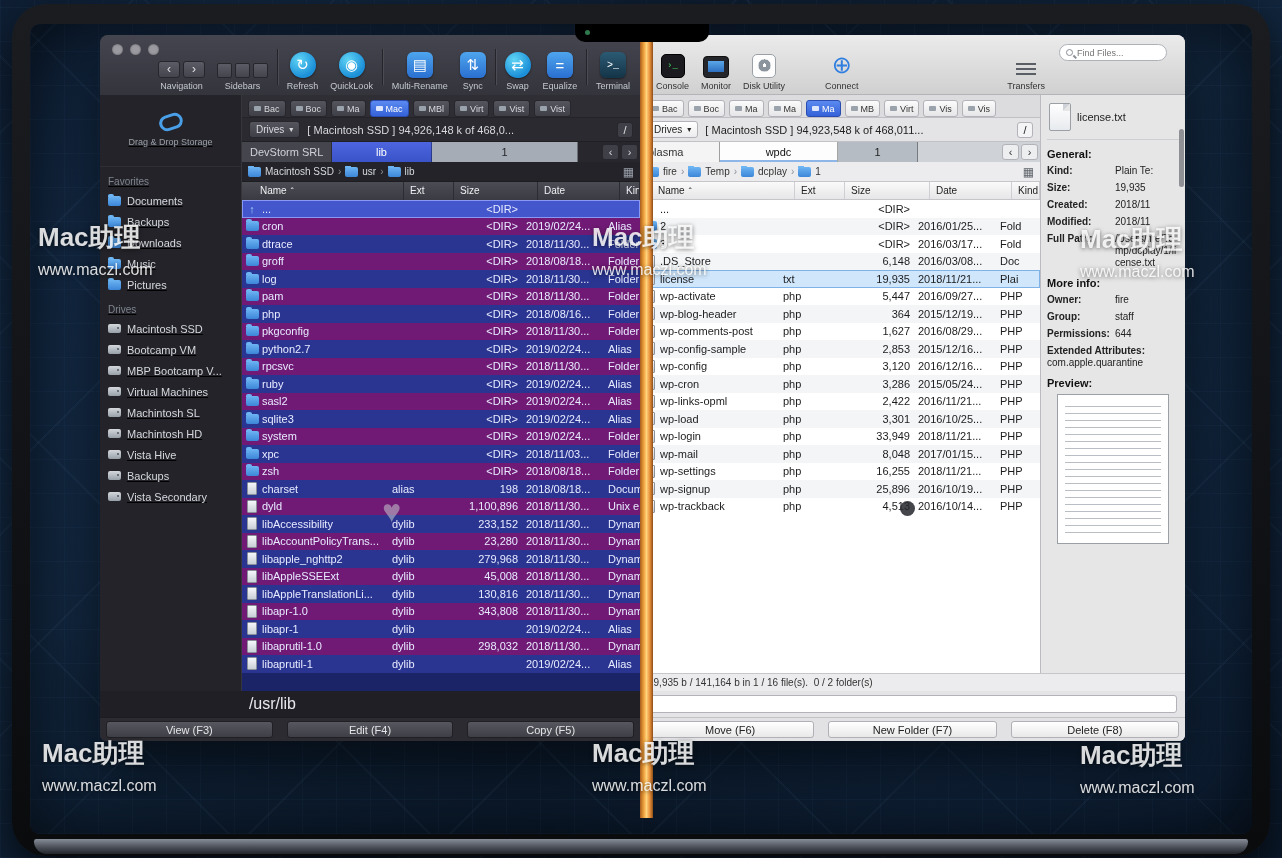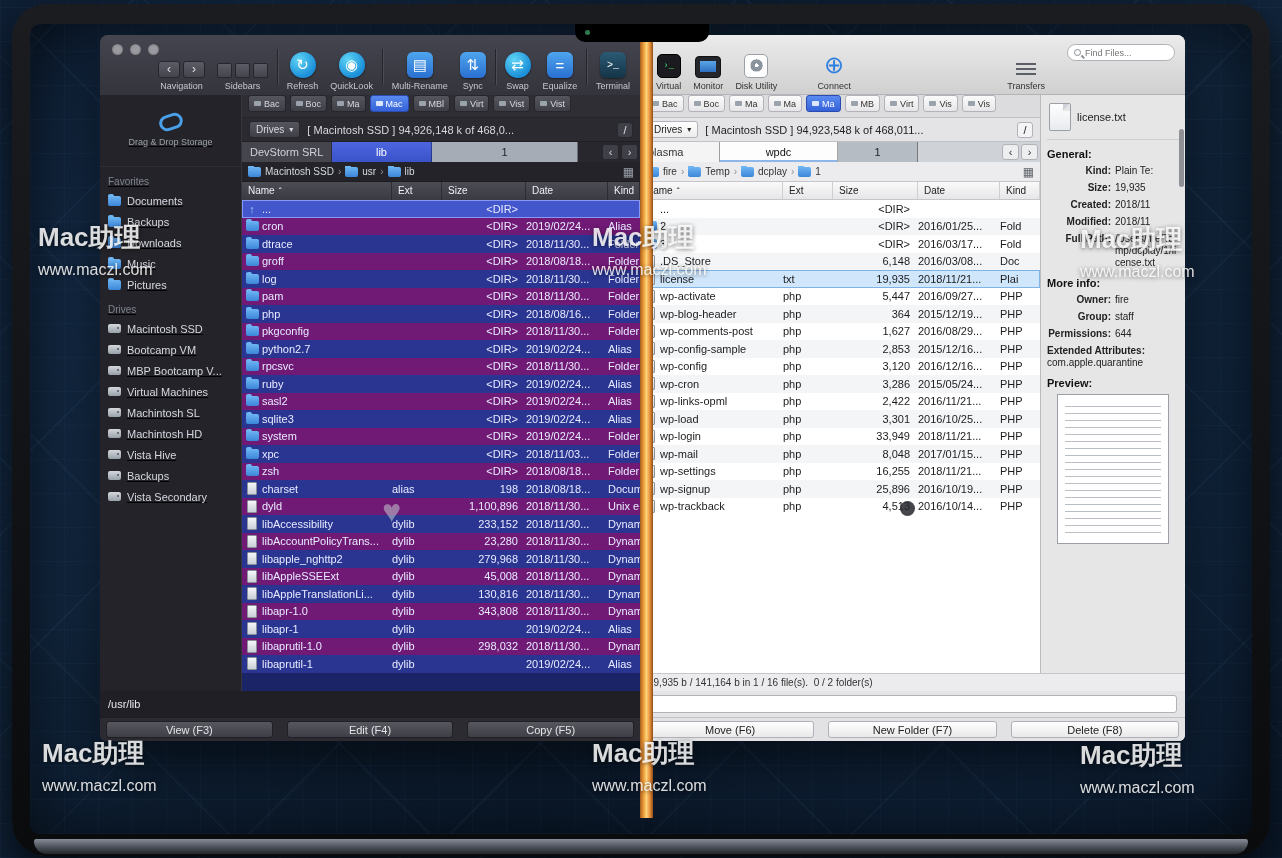--- a/index.html
+++ b/index.html
@@ -91,21 +91,21 @@
     display:flex;align-items:center;justify-content:center;}
   .ico-monitor{width:26px;height:22px;border-radius:4px;background:#24262c;border:1px solid #111;
     display:flex;align-items:center;justify-content:center;}
   .ico-monitor span{width:16px;height:11px;background:linear-gradient(#5aa7e8,#2d6fc0);display:block;}
   .ico-disk{width:24px;height:24px;border-radius:5px;background:#fdfdfd;border:1px solid #9aa0a6;
     display:flex;align-items:center;justify-content:center;}
   .ico-disk span{width:13px;height:13px;border-radius:50%;
     background:radial-gradient(circle,#fff 0 2px,#8b939c 2px 6px,#c9ced4 6px);display:block;}
   .ico-globe{width:26px;height:26px;color:#2f7fe0;font-size:24px;line-height:26px;text-align:center;}
   .ico-transfers{width:20px;height:15px;background:repeating-linear-gradient(#5a5f66 0 2px,transparent 2px 5px);}
-  .searchbox{position:absolute;right:10px;top:9px;width:108px;height:17px;background:#fff;
+  .searchbox{position:absolute;right:18px;top:9px;width:108px;height:17px;background:#fff;
     border:1px solid #aeb2b8;border-radius:9px;display:flex;align-items:center;padding:0 6px;gap:4px;}
   .mag{width:7px;height:7px;border:1.5px solid #8a8f96;border-radius:50%;position:relative;flex:none;}
   .mag::after{content:"";position:absolute;left:6px;top:6px;width:4px;height:1.5px;background:#8a8f96;
     transform:rotate(45deg);}
   .searchbox input{border:none;outline:none;width:100%;font-size:9px;background:transparent;color:#333;}
   .t-connect{margin-left:28px;}
   .t-transfers{margin-left:auto;margin-right:128px;}
 
   
   .lp-body{flex:1;display:flex;min-height:0;background:#1c2468;}
@@ -125,21 +125,21 @@
     background:linear-gradient(#6cb4f2,#3c86d8);}
   .folder-ico::before{content:"";position:absolute;left:0;top:-2px;width:6px;height:3px;
     background:#6cb4f2;border-radius:2px 2px 0 0;}
   .drive-ico{width:13px;height:9px;border-radius:2px;background:linear-gradient(#d4d8dd,#98a0a8);
     position:relative;}
   .drive-ico::after{content:"";position:absolute;right:2px;top:3px;width:2px;height:2px;
     border-radius:50%;background:#4c555e;}
 
   
   .lp-main{flex:1;display:flex;flex-direction:column;min-width:0;}
-  .btnrow{height:23px;display:flex;align-items:flex-start;gap:4px;padding:0 6px;flex:none;overflow:hidden;}
+  .btnrow{height:23px;display:flex;align-items:flex-end;gap:4px;padding:0 6px;flex:none;overflow:hidden;}
   .btnrow.dark{background:#2e2e34;border-bottom:1px solid #232329;}
   .btnrow.light{background:#dcdcde;border-bottom:1px solid #c0c0c4;}
   .drive-btn{height:17px;display:flex;align-items:center;gap:3px;padding:0 5px;border-radius:3px;
     font-size:9px;white-space:nowrap;}
   .btnrow.dark .drive-btn{background:linear-gradient(#55555e,#3f3f47);border:1px solid #26262c;color:#d8dadf;}
   .btnrow.light .drive-btn{background:linear-gradient(#fbfbfc,#e6e6e8);border:1px solid #b2b2b8;color:#333;}
   .btnrow .drive-btn.active{background:linear-gradient(#5a8af0,#3562d8);border-color:#2a4cb0;color:#fff;}
   .db-ico{width:7px;height:5px;border-radius:1px;background:#9aa2ac;}
   .drive-btn.active .db-ico{background:#dce6ff;}
 
@@ -182,21 +182,21 @@
   .crumb{display:flex;align-items:center;gap:4px;white-space:nowrap;}
   .crumb-txt{font-size:10px;}
   .crumbsrow.dark .crumb-txt{color:#d6d9e0;}
   .crumbsrow.light .crumb-txt{color:#333;}
   .crumb-sep{font-size:10px;color:#8a8f99;}
   .grid-ico{font-size:12px;flex:none;}
   .crumbsrow.dark .grid-ico{color:#9aa0a8;}
   .crumbsrow.light .grid-ico{color:#60656c;}
 
   
-  .lheader,.rheader{height:18px;display:grid;flex:none;font-size:10px;align-items:center;}
+  .lheader,.rheader{height:18px;display:grid;flex:none;font-size:10px;align-items:center;padding-left:12px;}
   .lheader{grid-template-columns:150px 50px 84px 82px 1fr;
     background:linear-gradient(#4c4c55,#3a3a42);color:#eef0f4;}
   .rheader{grid-template-columns:143px 50px 85px 82px 1fr;
     background:linear-gradient(#fafafa,#e6e6e8);color:#222;border-bottom:1px solid #c6c6ca;}
   .hcol{padding-left:6px;height:100%;line-height:18px;white-space:nowrap;overflow:hidden;}
   .lheader .hcol{border-right:1px solid #2c2c33;}
   .rheader .hcol{border-right:1px solid #cfcfd3;}
   .sort{margin-left:4px;font-size:9px;}
 
   
@@ -225,21 +225,21 @@
   #r-list .up-ico{color:#2e7fd6;}
 
   
   .statusbar{height:18px;font-size:10px;line-height:18px;padding:0 8px;white-space:pre;
     overflow:hidden;flex:none;}
   .dark-status{background:#26262c;color:#c9cdd4;border-top:1px solid #3a3a40;}
   .light-status{background:#ececee;color:#333;border-top:1px solid #c6c6ca;}
   .pathrow{height:26px;display:flex;align-items:center;flex:none;padding:0 8px;gap:8px;}
   .dark-path{background:#1f1f25;}
   .light-path{background:#e4e4e6;}
-  .path-label{flex:0 0 188px;text-align:left;color:#e8e8ec;font-size:11px;}
+  .path-label{flex:0 0 188px;text-align:right;color:#e8e8ec;font-size:16px;}
   .term-input{flex:1;height:18px;background:#37373f;border:1px solid #26262c;border-radius:3px;
     color:#d8dadf;font-size:10px;padding:0 6px;outline:none;}
   .term-input::placeholder{color:#878c95;}
   .cmd-input-light{flex:1;height:18px;background:#fff;border:1px solid #b2b2b8;border-radius:3px;
     font-size:10px;padding:0 6px;outline:none;color:#222;}
   .fkeys{height:24px;display:flex;align-items:center;flex:none;padding:0 6px;gap:14px;}
   .dark-fkeys{background:#2b2b31;border-top:1px solid #1c1c21;}
   .light-fkeys{background:#e2e2e4;border-top:1px solid #c2c2c6;}
   .fkey{flex:1;height:17px;border-radius:3px;font-size:11px;
     font-family:"Liberation Sans",sans-serif;}
@@ -251,21 +251,21 @@
   .rp-insp{width:145px;flex:none;background:#e6e6e6;border-left:1px solid #bcbcc0;
     padding:6px 6px 0 6px;font-size:10px;color:#222;position:relative;overflow:hidden;}
   .insp-file{display:flex;align-items:center;gap:6px;padding:2px 0 8px 2px;
     border-bottom:1px solid #cfcfd3;margin-bottom:6px;font-size:11px;}
   .doc-big{width:22px;height:28px;background:linear-gradient(#fff,#e7eaee);border:1px solid #9aa0a6;
     border-radius:2px;position:relative;flex:none;}
   .doc-big::after{content:"";position:absolute;right:0;top:0;width:7px;height:7px;
     background:linear-gradient(135deg,#cfd3d9 50%,#e6e6e6 50%);}
   .insp-title{font-weight:bold;font-size:11px;margin:8px 0 5px 0;color:#111;}
   .insp-field{display:flex;flex-wrap:wrap;margin-bottom:5px;line-height:12px;}
-  .insp-label{min-width:64px;text-align:right;font-weight:bold;margin-right:4px;}
+  .insp-label{min-width:64px;text-align:left;font-weight:bold;margin-right:4px;}
   .insp-value{flex:1;min-width:40px;word-break:break-all;}
   .preview-box{width:112px;height:150px;margin:4px auto 0 auto;background:#fff;border:1px solid #9aa0a6;
     padding:8px 7px;}
   .preview-box .plines{width:100%;height:100%;
     background:repeating-linear-gradient(#fff 0 3px,#b9bec5 3px 4px,#fff 4px 7px);}
   .insp-scroll{position:absolute;right:1px;top:34px;width:5px;height:58px;background:#8f8f96;
     border-radius:3px;}
 
   
   .heart-mark{position:absolute;left:282px;top:458px;z-index:5;font-size:32px;
@@ -770,21 +770,21 @@
             <button class="fkey">View (F3)</button>
             <button class="fkey">Edit (F4)</button>
             <button class="fkey">Copy (F5)</button>
           </div>
       </div>
 
       <div class="pane pane-right">
         <div class="rp-toolbar">
           <div class="titem">
             <span class="ico-console">›_</span>
-            <span class="tlabel">Virtual</span>
+            <span class="tlabel">Console</span>
           </div>
           <div class="titem">
             <span class="ico-monitor">
                 <span></span>
               </span>
             <span class="tlabel">Monitor</span>
           </div>
           <div class="titem">
             <span class="ico-disk">
                 <span></span>

